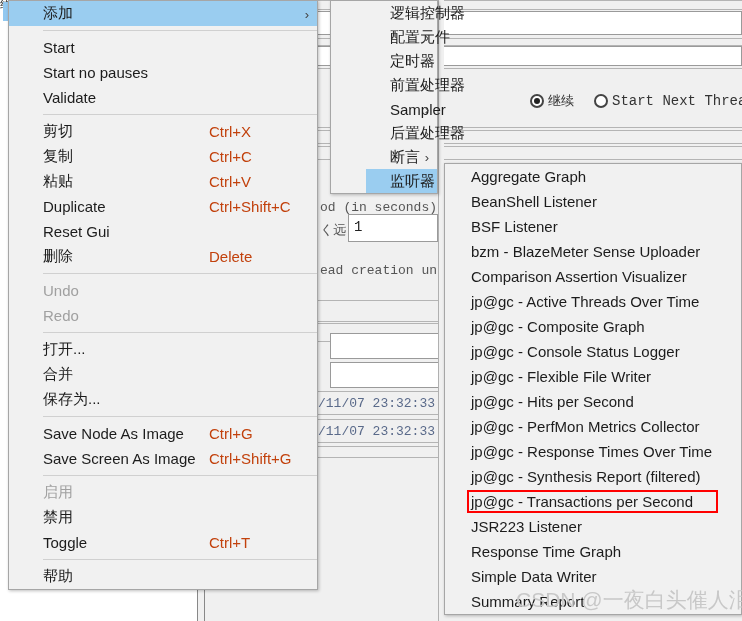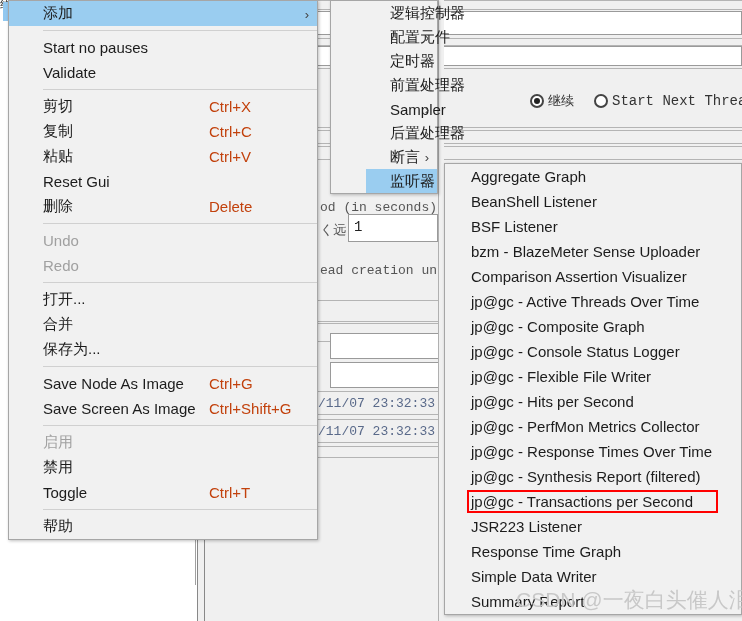--- a/index.html
+++ b/index.html
@@ -193,37 +193,44 @@
     <div style="position:absolute; left:0px; top:585px; width:196px; height:36px; background:#ffffff;"></div>
   </div>
 
   <div class="menu" id="menu1">
       <div class="menu-item sel">
         <span>添加</span>
         <span class="arrow">›</span>
       </div>
       <div class="menu-sep"></div>
       <div class="menu-item">
+        <span>Start</span>
+      </div>
+      <div class="menu-item">
         <span>Start no pauses</span>
       </div>
       <div class="menu-item">
         <span>Validate</span>
       </div>
       <div class="menu-sep"></div>
       <div class="menu-item">
         <span>剪切</span>
         <span class="accel">Ctrl+X</span>
       </div>
       <div class="menu-item">
         <span>复制</span>
         <span class="accel">Ctrl+C</span>
       </div>
       <div class="menu-item">
         <span>粘贴</span>
         <span class="accel">Ctrl+V</span>
+      </div>
+      <div class="menu-item">
+        <span>Duplicate</span>
+        <span class="accel">Ctrl+Shift+C</span>
       </div>
       <div class="menu-item">
         <span>Reset Gui</span>
       </div>
       <div class="menu-item">
         <span>删除</span>
         <span class="accel">Delete</span>
       </div>
       <div class="menu-sep"></div>
       <div class="menu-item disabled">

